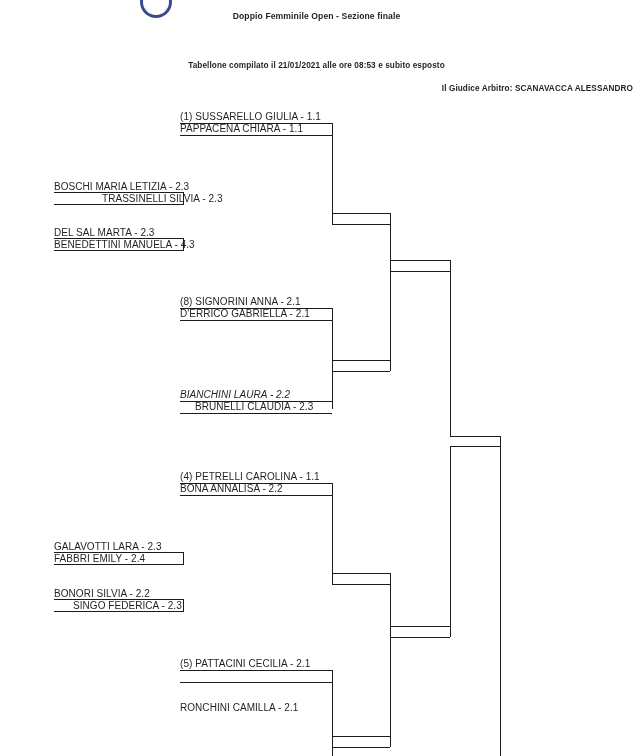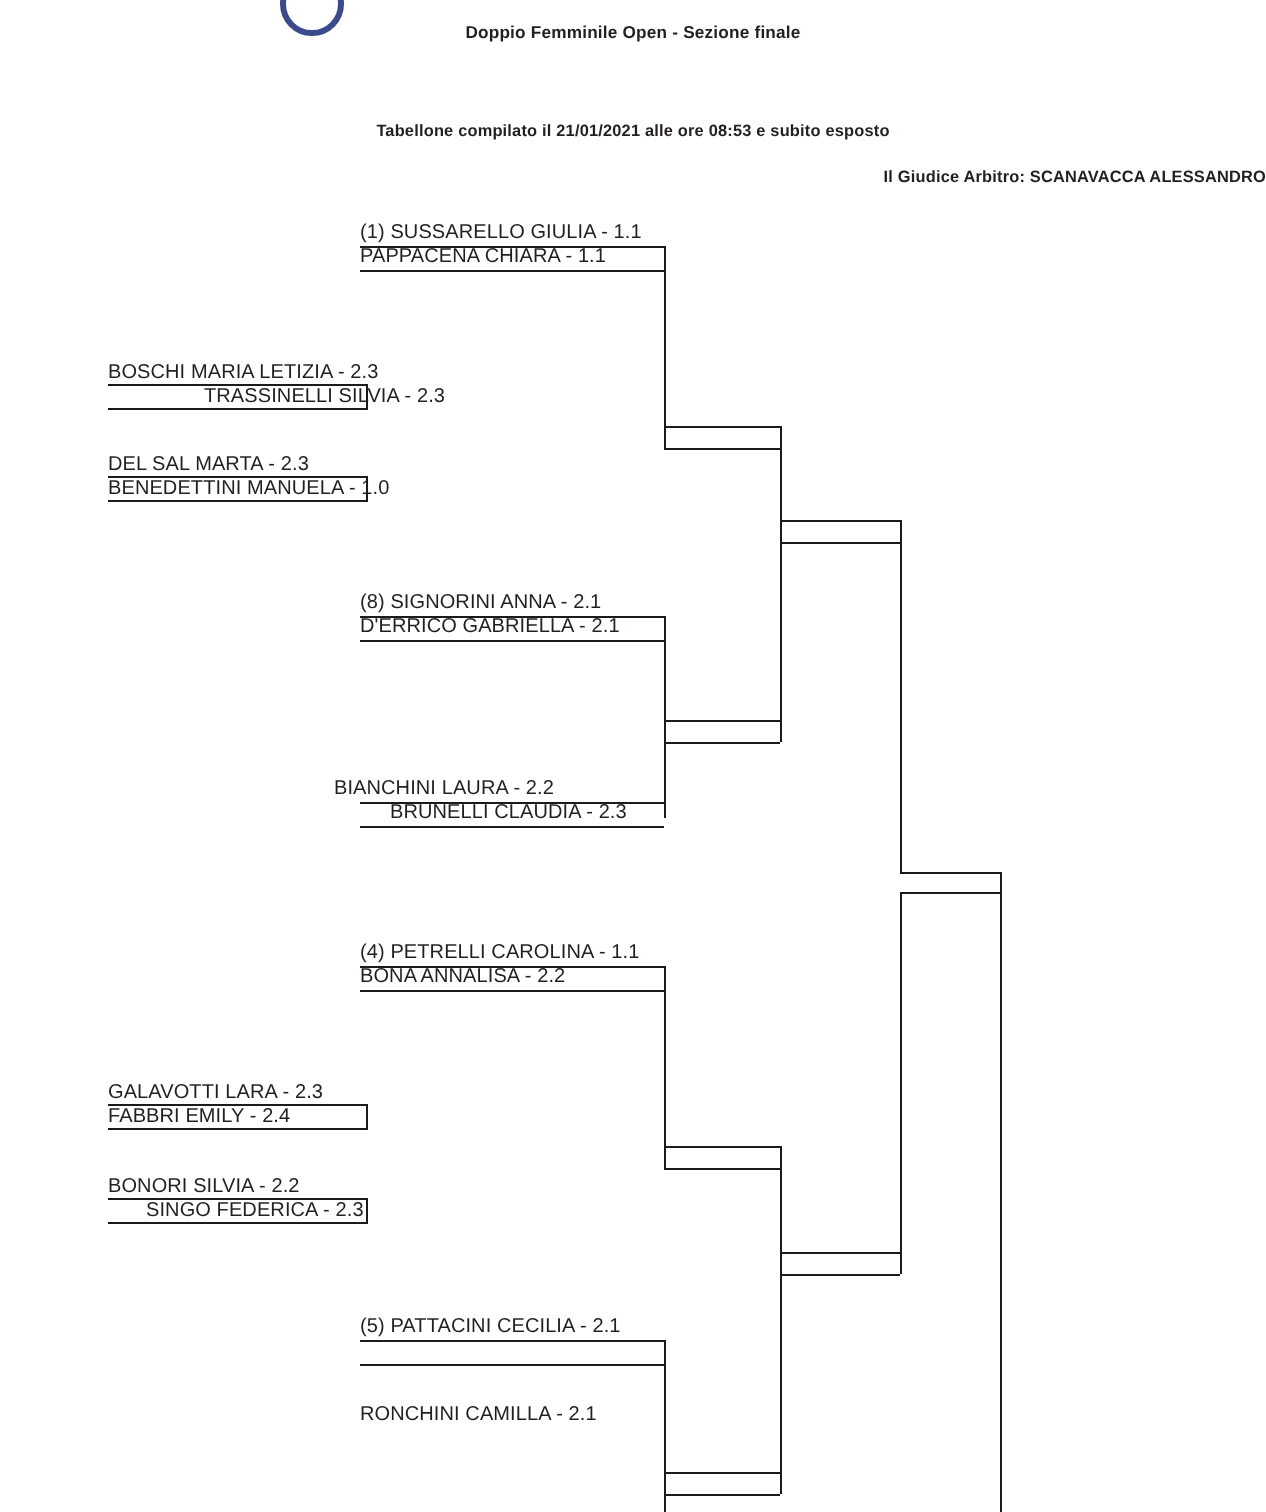--- a/index.html
+++ b/index.html
@@ -84,29 +84,29 @@
   <div class="slot" style="left:180px; top:124px;">PAPPACENA CHIARA - 1.1</div>
   <div class="hline" style="left:180px; top:135px; width:152px;"></div>
 
   <div class="slot" style="left:54px; top:182px;">BOSCHI MARIA LETIZIA - 2.3</div>
   <div class="hline" style="left:54px; top:192px; width:129px;"></div>
   <div class="slot" style="left:54px; top:194px;margin-left:48px;">TRASSINELLI SILVIA - 2.3</div>
   <div class="hline" style="left:54px; top:204px; width:129px;"></div>
 
   <div class="slot" style="left:54px; top:228px;">DEL SAL MARTA - 2.3</div>
   <div class="hline" style="left:54px; top:238px; width:129px;"></div>
-  <div class="slot" style="left:54px; top:240px;">BENEDETTINI MANUELA - 1.0</div>
+  <div class="slot" style="left:54px; top:240px;">BENEDETTINI MANUELA - 4.3</div>
   <div class="hline" style="left:54px; top:250px; width:129px;"></div>
 
   <div class="slot" style="left:180px; top:297px;">(8) SIGNORINI ANNA - 2.1</div>
   <div class="hline" style="left:180px; top:308px; width:152px;"></div>
   <div class="slot" style="left:180px; top:309px;">D'ERRICO GABRIELLA - 2.1</div>
   <div class="hline" style="left:180px; top:320px; width:152px;"></div>
 
-  <div class="slot" style="left:167px; top:390px;">BIANCHINI LAURA - 2.2</div>
+  <div class="slot" style="left:180px; top:390px;font-style:italic;">BIANCHINI LAURA - 2.2</div>
   <div class="hline" style="left:180px; top:401px; width:152px;"></div>
   <div class="slot" style="left:180px; top:402px;padding-left:15px;">BRUNELLI CLAUDIA - 2.3</div>
   <div class="hline" style="left:180px; top:413px; width:152px;"></div>
 
   <div class="slot" style="left:180px; top:472px;">(4) PETRELLI CAROLINA - 1.1</div>
   <div class="hline" style="left:180px; top:483px; width:152px;"></div>
   <div class="slot" style="left:180px; top:484px;">BONA ANNALISA - 2.2</div>
   <div class="hline" style="left:180px; top:495px; width:152px;"></div>
 
   <div class="slot" style="left:54px; top:542px;">GALAVOTTI LARA - 2.3</div>

